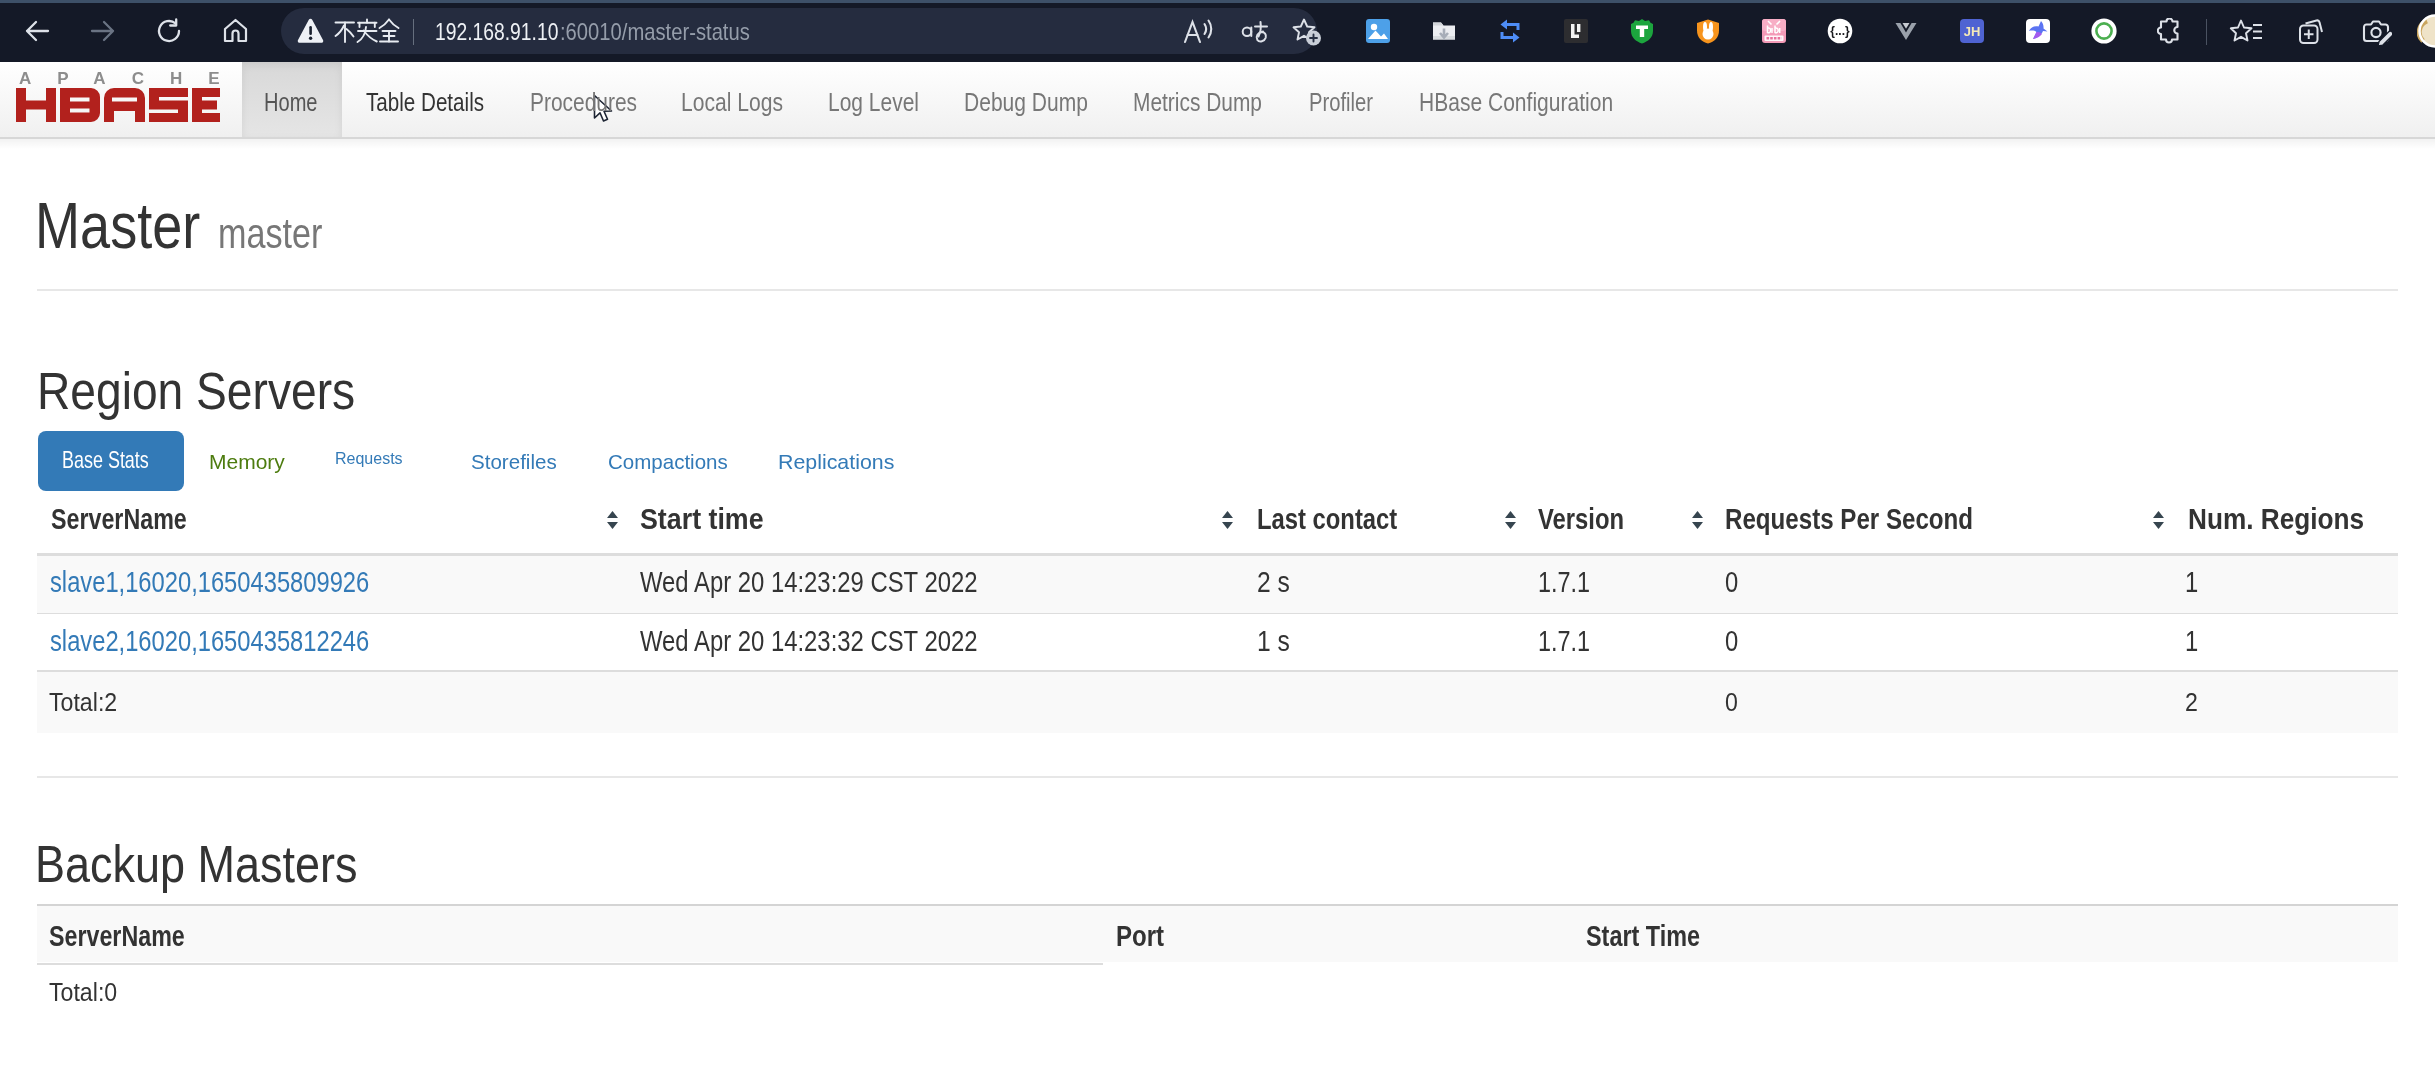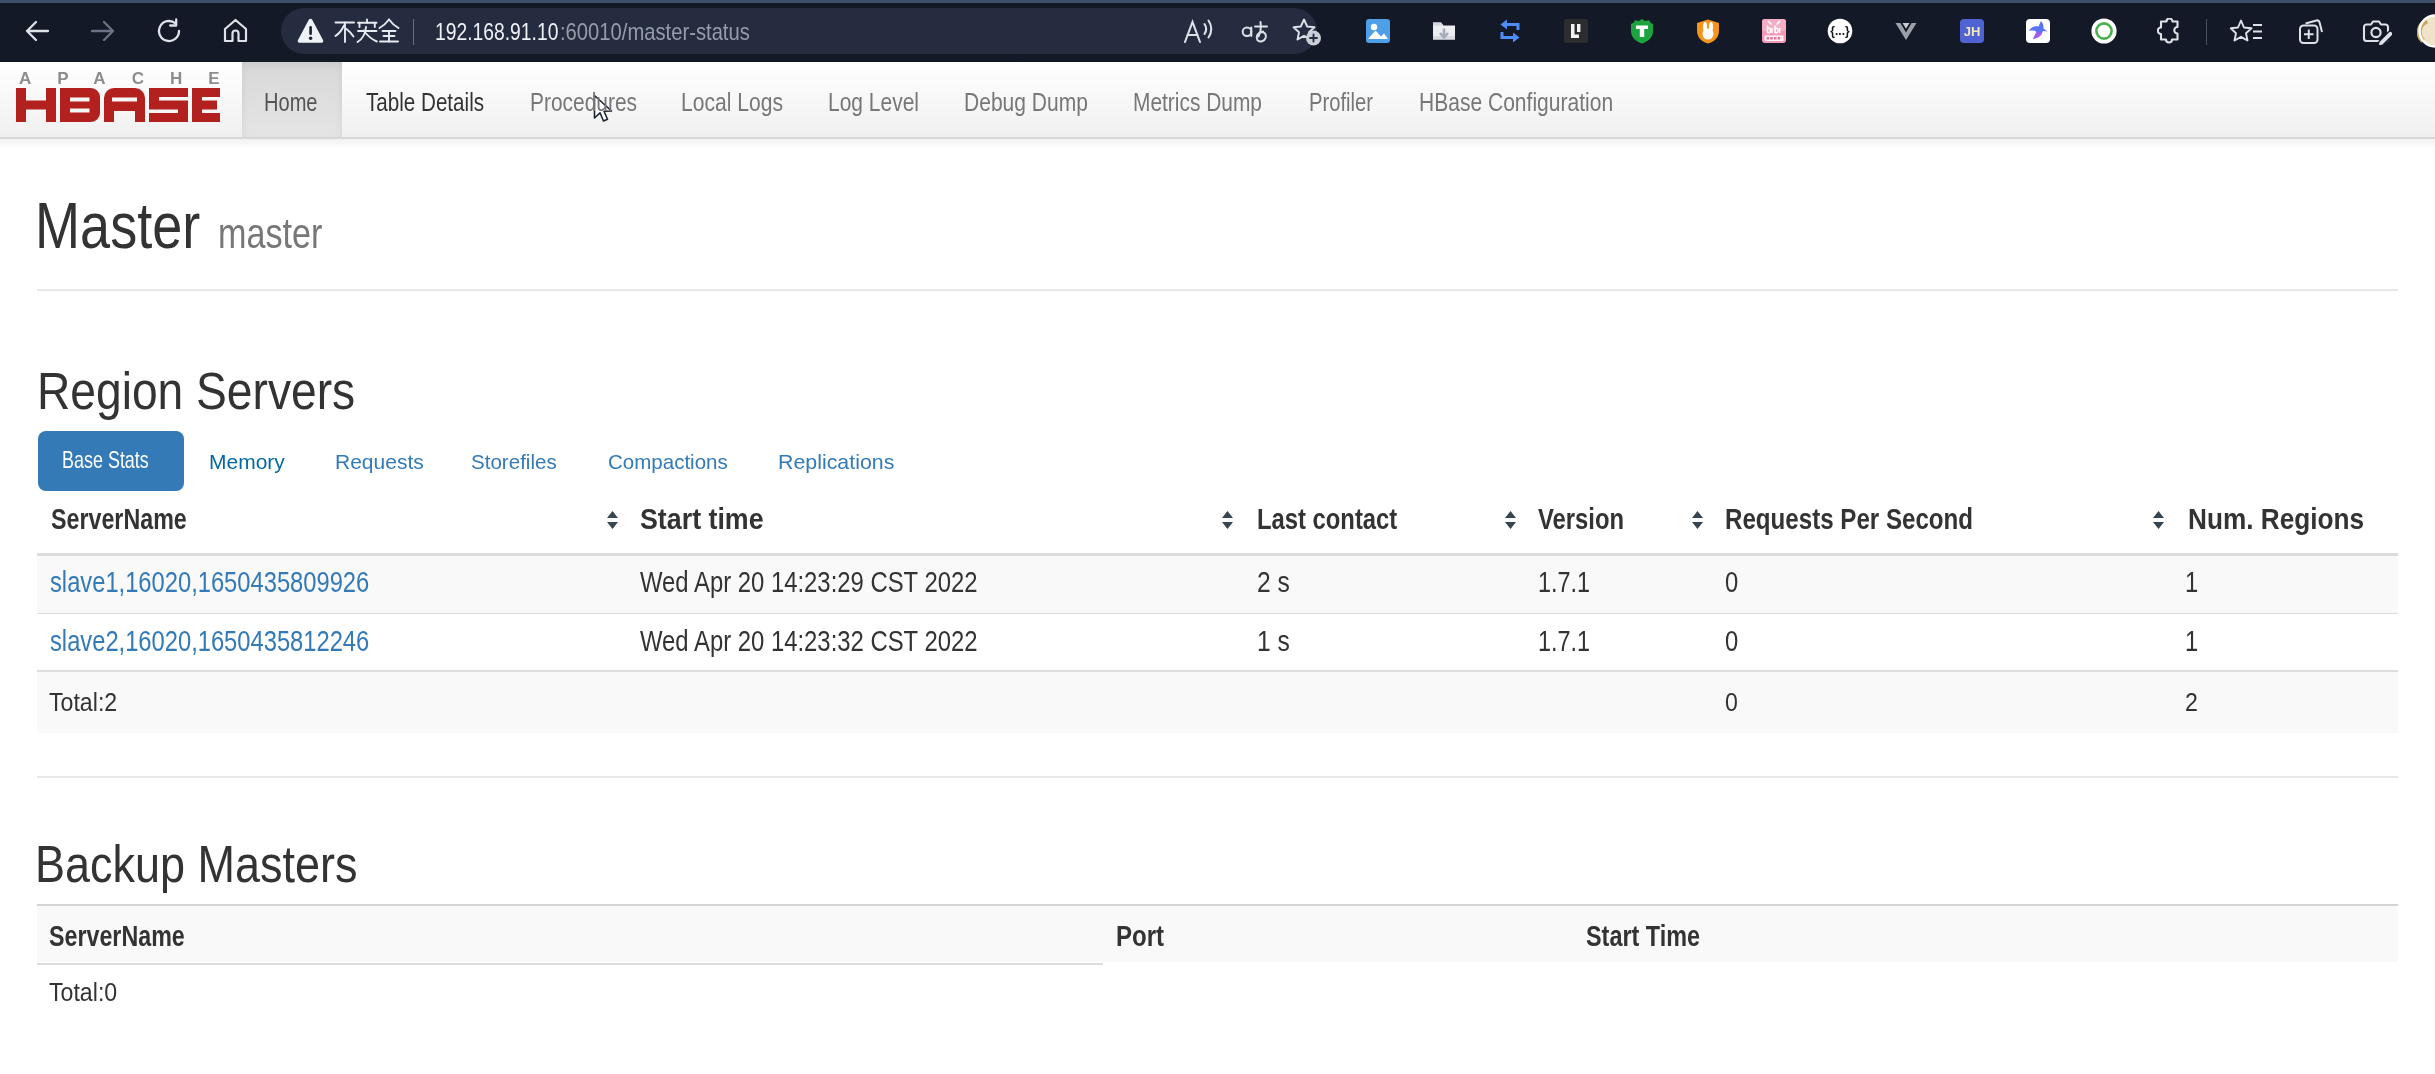--- a/index.html
+++ b/index.html
@@ -217,22 +217,22 @@
 <div class="t" style="left:828px;top:88.6px;font-size:26px;color:#777;transform:scaleX(0.807)">Log Level</div>
 <div class="t" style="left:964px;top:88.6px;font-size:26px;color:#777;transform:scaleX(0.809)">Debug Dump</div>
 <div class="t" style="left:1133px;top:88.6px;font-size:26px;color:#777;transform:scaleX(0.804)">Metrics Dump</div>
 <div class="t" style="left:1309px;top:88.6px;font-size:26px;color:#777;transform:scaleX(0.777)">Profiler</div>
 <div class="t" style="left:1419px;top:88.6px;font-size:26px;color:#777;transform:scaleX(0.809)">HBase Configuration</div>
 <div class="t" style="left:35px;top:194.0px;font-size:64px;color:#333;transform:scaleX(0.845)">Master</div>
 <div class="t" style="left:218px;top:212.9px;font-size:42px;color:#777;transform:scaleX(0.813)">master</div>
 <div class="t" style="left:37px;top:366.1px;font-size:51px;color:#333;transform:scaleX(0.905)">Region Servers</div>
 <div class="t" style="left:35px;top:838.3px;font-size:52px;color:#333;transform:scaleX(0.865)">Backup Masters</div>
 <div class="t" style="left:62px;top:448.4px;font-size:24px;color:#fff;transform:scaleX(0.748)">Base Stats</div>
-<div class="t" style="left:209px;top:450.9px;font-size:21px;color:#0369a1">Memory</div>
-<div class="t" style="left:335px;top:450.9px;font-size:21px;color:#337ab7">Requests</div>
+<div class="t" style="left:209px;top:450.9px;font-size:21px;color:#4d7c0f">Memory</div>
+<div class="t" style="left:335px;top:450.9px;font-size:16px;color:#337ab7">Requests</div>
 <div class="t" style="left:471px;top:450.9px;font-size:21px;color:#337ab7;transform:scaleX(0.979)">Storefiles</div>
 <div class="t" style="left:608px;top:450.9px;font-size:21px;color:#337ab7;transform:scaleX(0.977)">Compactions</div>
 <div class="t" style="left:778px;top:450.9px;font-size:21px;color:#337ab7;transform:scaleX(1.017)">Replications</div>
 <div class="t" style="left:51px;top:505.1px;font-size:29px;color:#333;font-weight:700;transform:scaleX(0.802)">ServerName</div>
 <div class="t" style="left:640px;top:505.1px;font-size:29px;color:#333;font-weight:700;transform:scaleX(0.924)">Start time</div>
 <div class="t" style="left:1257px;top:505.1px;font-size:29px;color:#333;font-weight:700;transform:scaleX(0.821)">Last contact</div>
 <div class="t" style="left:1538px;top:505.1px;font-size:29px;color:#333;font-weight:700;transform:scaleX(0.821)">Version</div>
 <div class="t" style="left:1725px;top:505.1px;font-size:29px;color:#333;font-weight:700;transform:scaleX(0.832)">Requests Per Second</div>
 <div class="t" style="left:2188px;top:505.1px;font-size:29px;color:#333;font-weight:700;transform:scaleX(0.903)">Num. Regions</div>
 <div class="t" style="left:50px;top:568.1px;font-size:29px;color:#337ab7;transform:scaleX(0.818)">slave1,16020,1650435809926</div>

